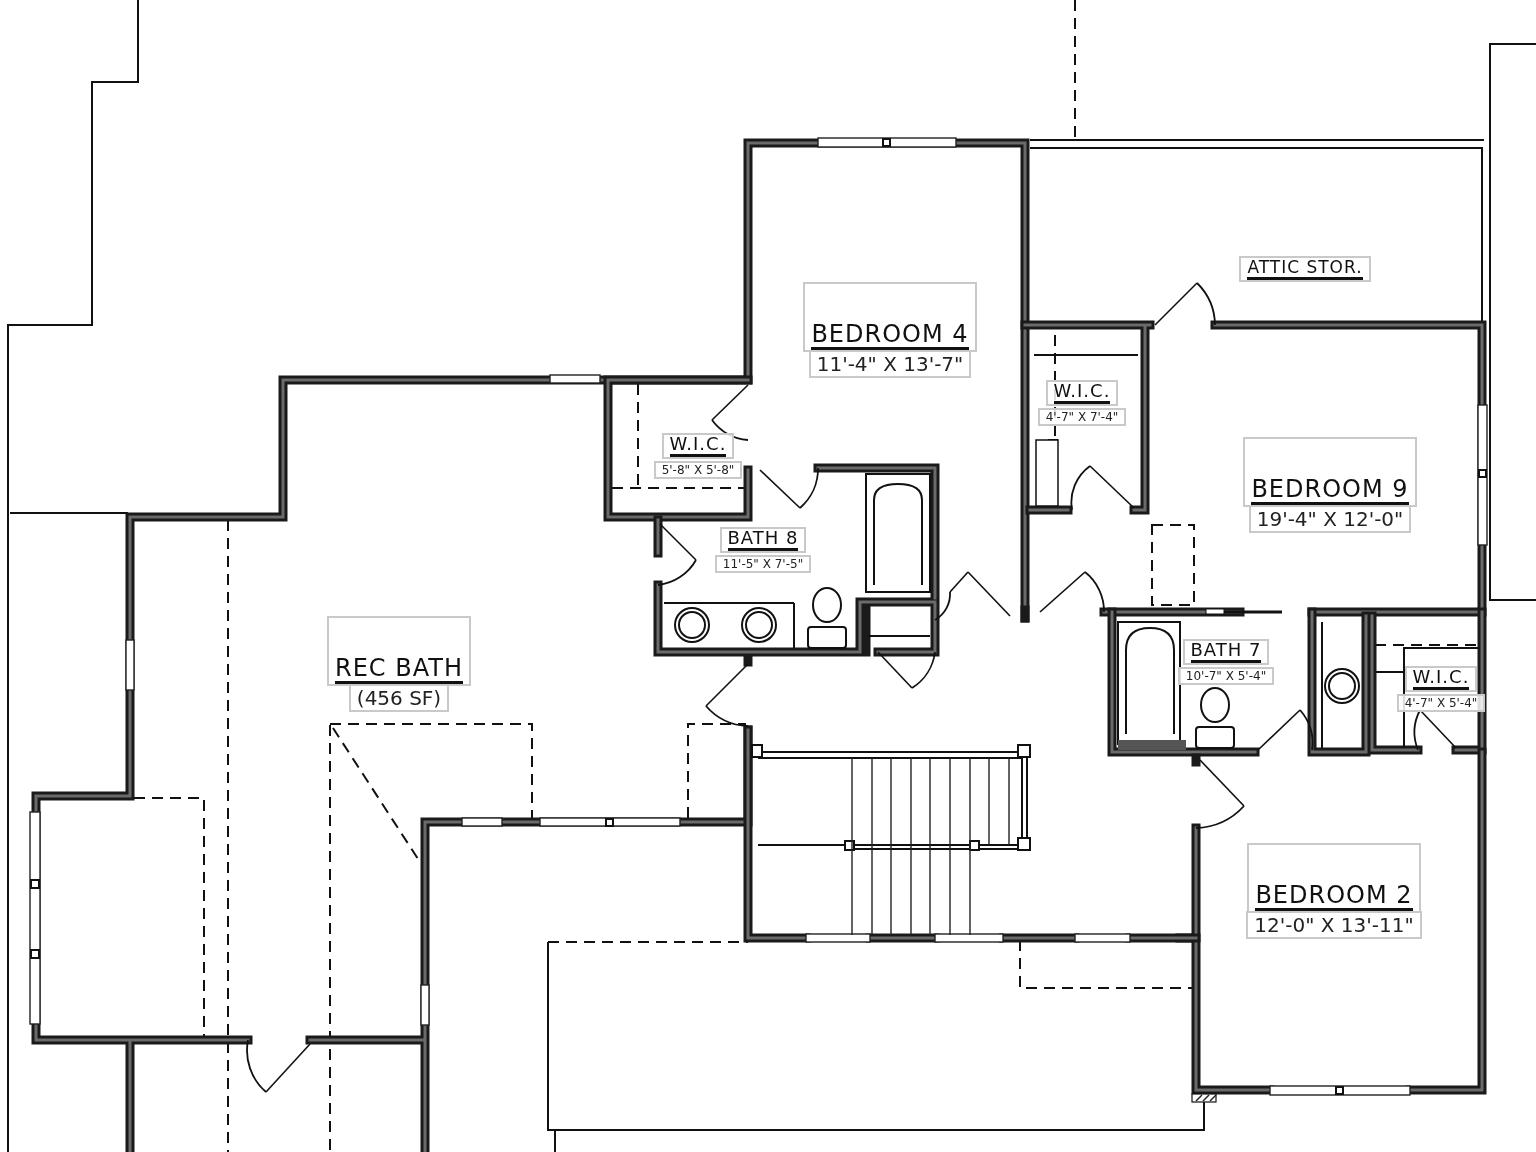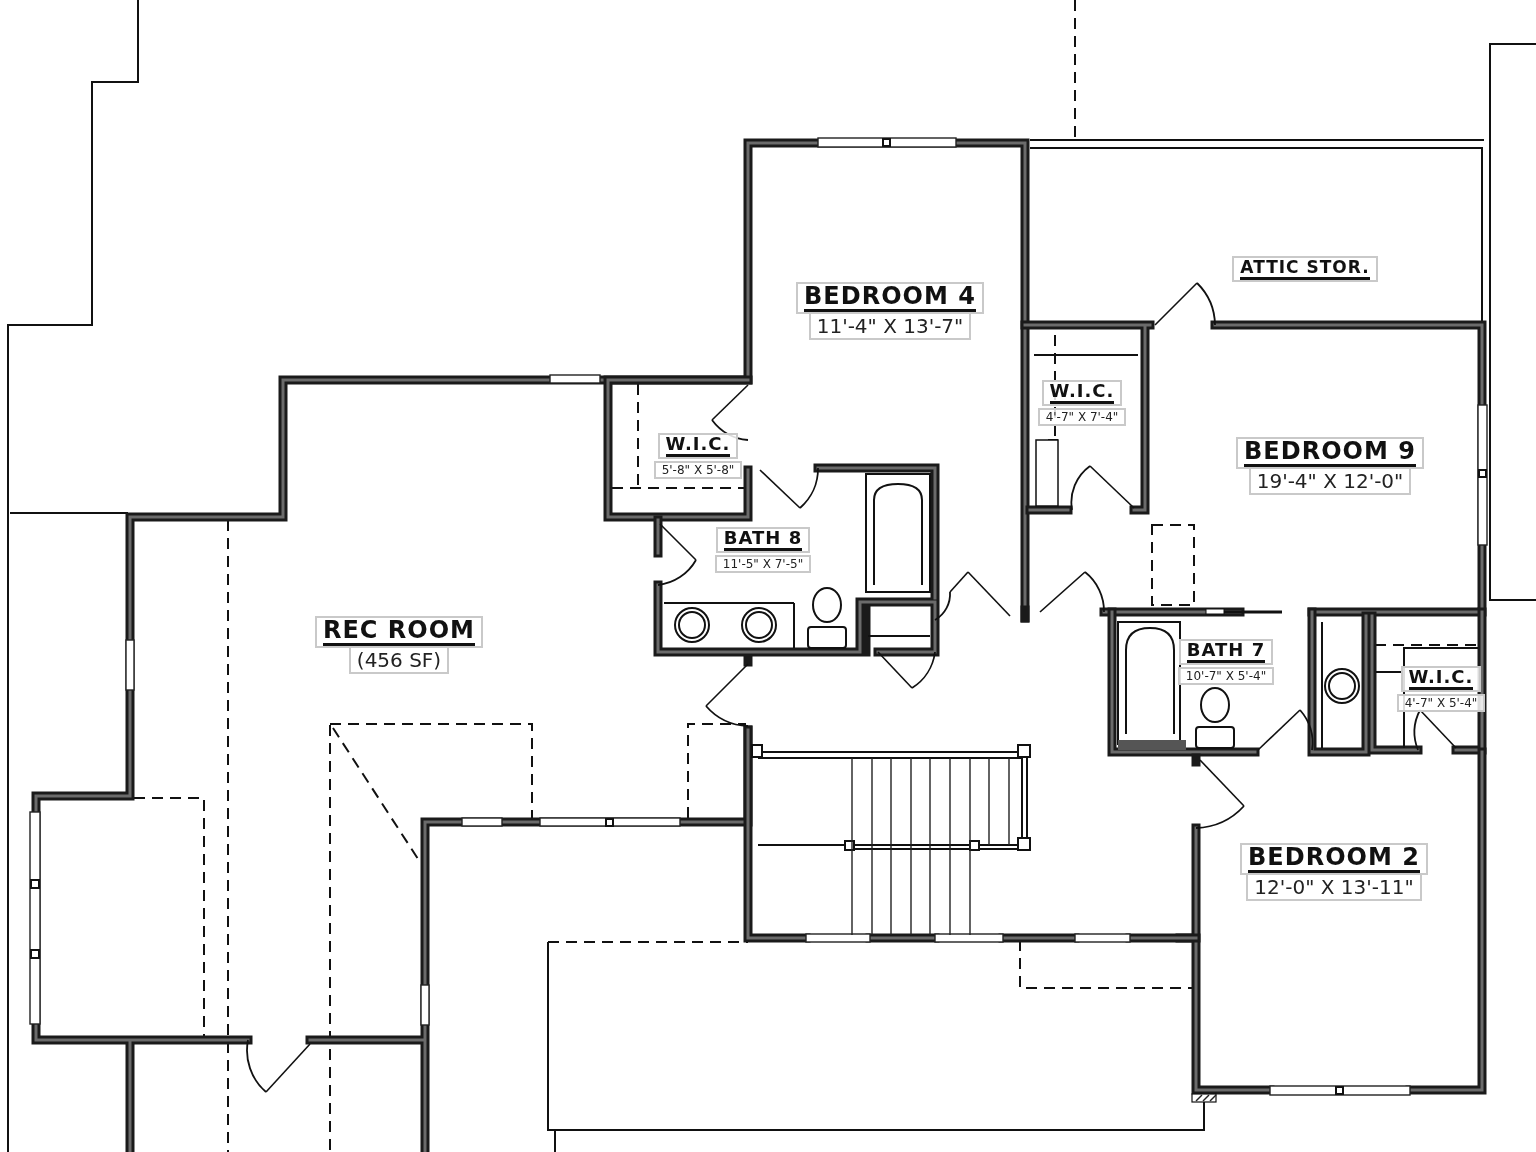--- a/index.html
+++ b/index.html
@@ -10,23 +10,23 @@
   .thin { fill: none; stroke: #111; stroke-width: 2; }
   .hair { fill: none; stroke: #222; stroke-width: 1.4; }
   .dash { fill: none; stroke: #111; stroke-width: 2; stroke-dasharray: 11 7; }
   .door-arc { fill: none; stroke: #111; stroke-width: 1.8; }
   .door-leaf { fill: #fff; stroke: #111; stroke-width: 1.6; }
   .window { fill: #fff; stroke: #222; stroke-width: 1.4; }
   .fixture { fill: #fff; stroke: #111; stroke-width: 2; }
   .post { fill: #fff; stroke: #111; stroke-width: 2; }
   .label { position: absolute; text-align: center; color: #111; }
   .label .name-box { display: inline-block; border: 2px solid #c9c9c9; padding: 0 6px; background: rgba(255,255,255,0.85); }
-  .label .name { display: inline-block; font-family: "DejaVu Sans", sans-serif; font-weight: bold; letter-spacing: 1px; border-bottom: 3px solid #111; line-height: 1.05; }
+  .label .name { display: inline-block; font-family: "DejaVu Sans", sans-serif; font-weight: normal; letter-spacing: 1px; border-bottom: 3px solid #111; line-height: 1.05; }
   .label .dim-box { display: inline-block; border: 2px solid #c9c9c9; padding: 0 6px; margin-top: -2px; background: rgba(255,255,255,0.85); font-family: "DejaVu Sans", sans-serif; font-weight: normal; color: #222; }
-  .big .name { font-size: 24px; }
+  .big .name { font-size: 24px; margin-top: 38px; }
   .big .dim-box { font-size: 20px; }
   .mid .name { font-size: 17px; }
   .small .name { font-size: 18px; }
   .small .dim-box { font-size: 12px; }
 </style>
 </head>
 <body>
 
 <svg id="plan" viewBox="0 0 1536 1152" xmlns="http://www.w3.org/2000/svg">
 
@@ -252,15 +252,15 @@
   <div class="name-box"><span class="name">W.I.C.</span></div><br>
   <div class="dim-box">4'-7" X 5'-4"</div>
 </div>
 
 <div class="label big" style="left:1224px; top:843px; width:220px;">
   <div class="name-box"><span class="name">BEDROOM 2</span></div><br>
   <div class="dim-box">12'-0" X 13'-11"</div>
 </div>
 
 <div class="label big" style="left:296px; top:616px; width:206px;">
-  <div class="name-box"><span class="name">REC ROOM</span></div><br>
+  <div class="name-box"><span class="name">REC BATH</span></div><br>
   <div class="dim-box">(456 SF)</div>
 </div>
 
 </body></html>

